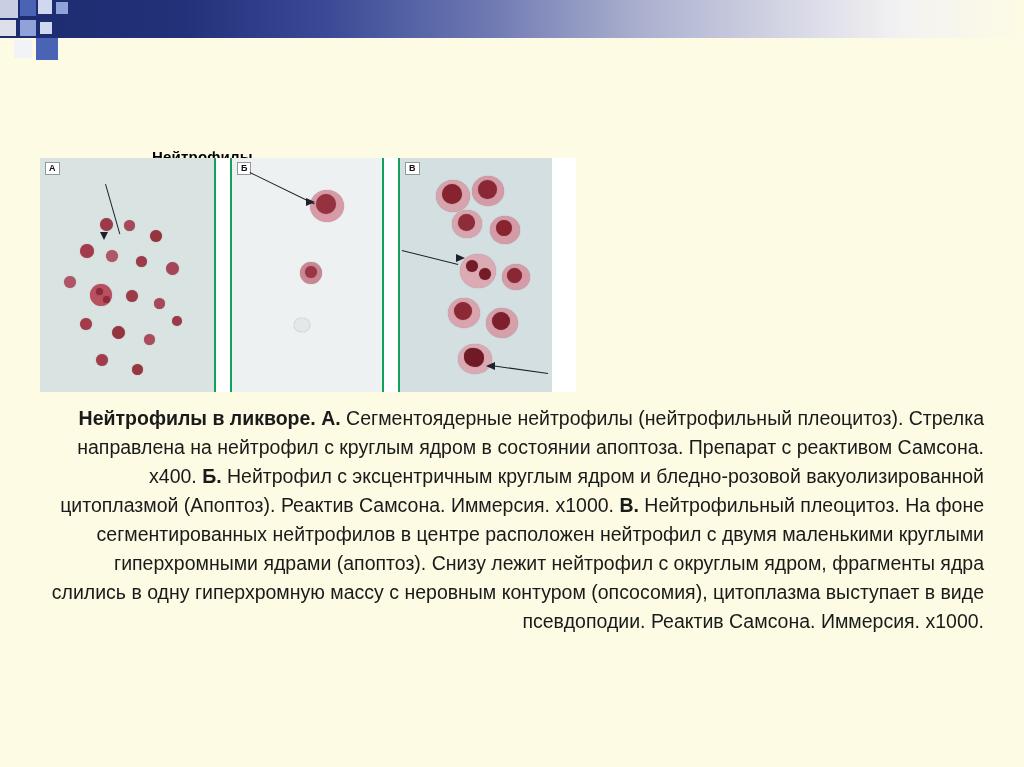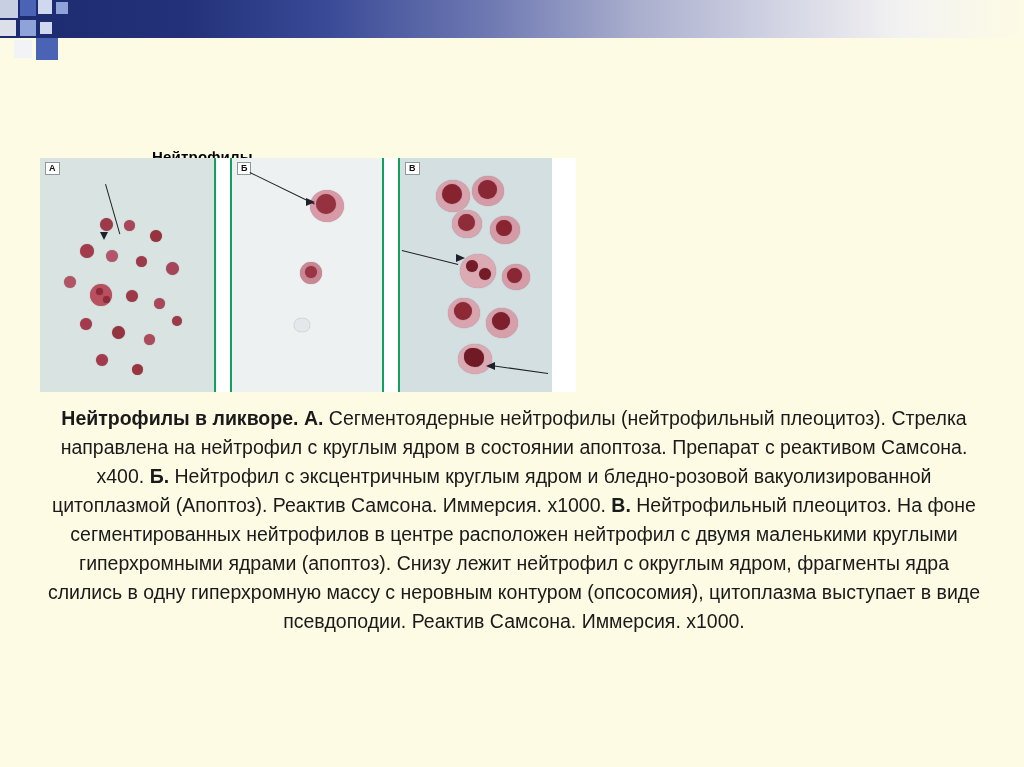--- a/index.html
+++ b/index.html
@@ -122,21 +122,21 @@
   }
 
   .caption {
     position: absolute;
     left: 44px;
     top: 404px;
     width: 940px;
     font-size: 19.5px;
     line-height: 29px;
     color: #1a1a1a;
-    text-align: center;
+    text-align: right;
   }
   .caption b { font-weight: bold; }
 </style>
 </head>
 <body>
 
 <div class="header-band"></div>
 <div class="header-squares">
   <div class="sq" style="left:0;top:0;width:18px;height:18px;background:#e8ecf7;"></div>
   <div class="sq blue" style="left:20px;top:0;width:16px;height:16px;"></div>

